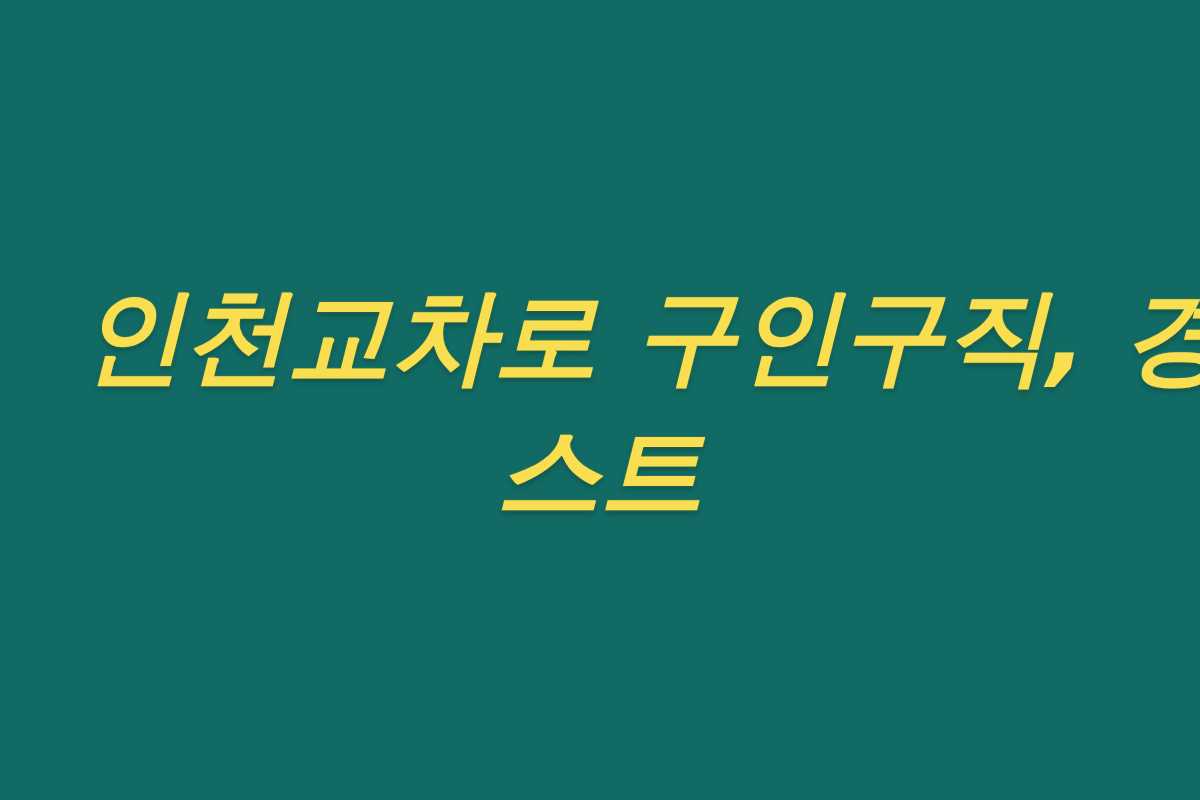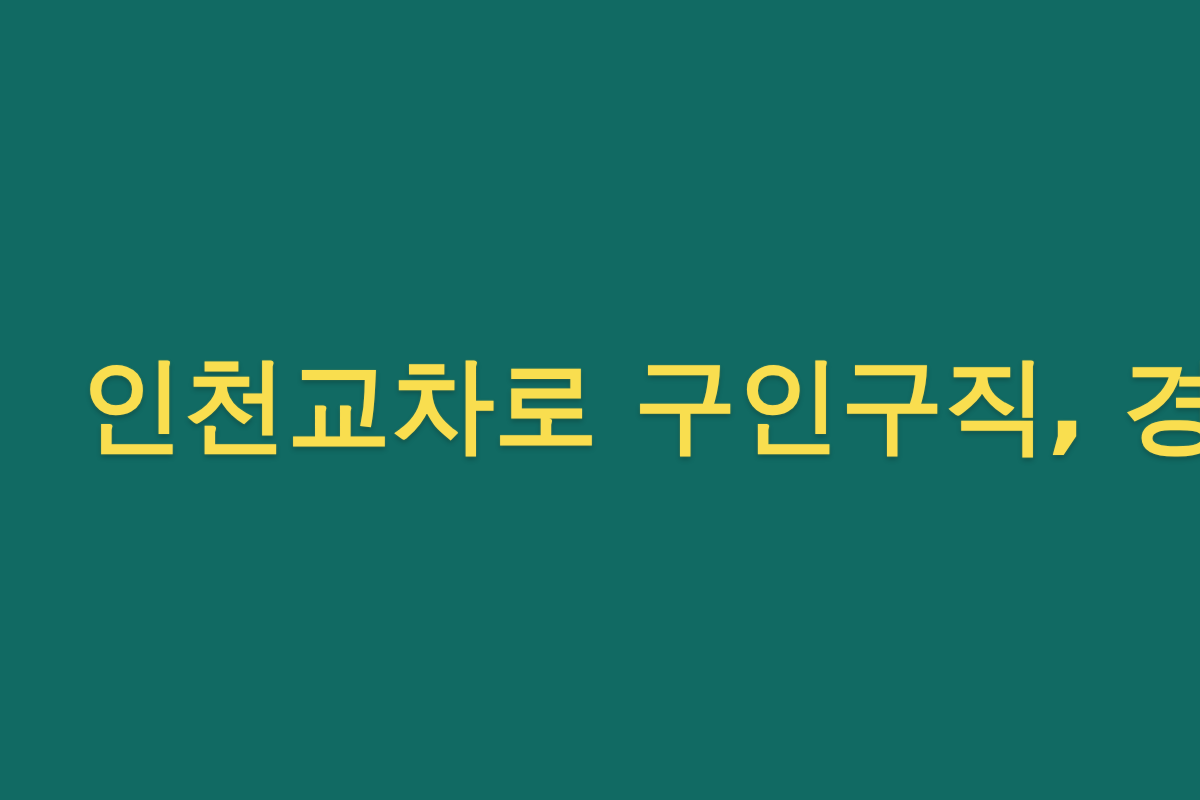--- a/index.html
+++ b/index.html
@@ -51,17 +51,18 @@
   .headline-line {
     display: block;
     white-space: nowrap;
   }
 </style>
 </head>
 <body>
 
 <div id="thumbnail-canvas" style="background: rgb(17, 106, 99);">
 
-  <h1 id="headline" style="color: rgb(249, 222, 79);">
+  <h1 id="headline" style="color: rgb(249, 222, 79); font-style: italic;">
     <span class="headline-line">인천교차로 구인구직, 경</span>
+    <span class="headline-line">스트</span>
   </h1>
 
 </div>
 
 </body></html>

